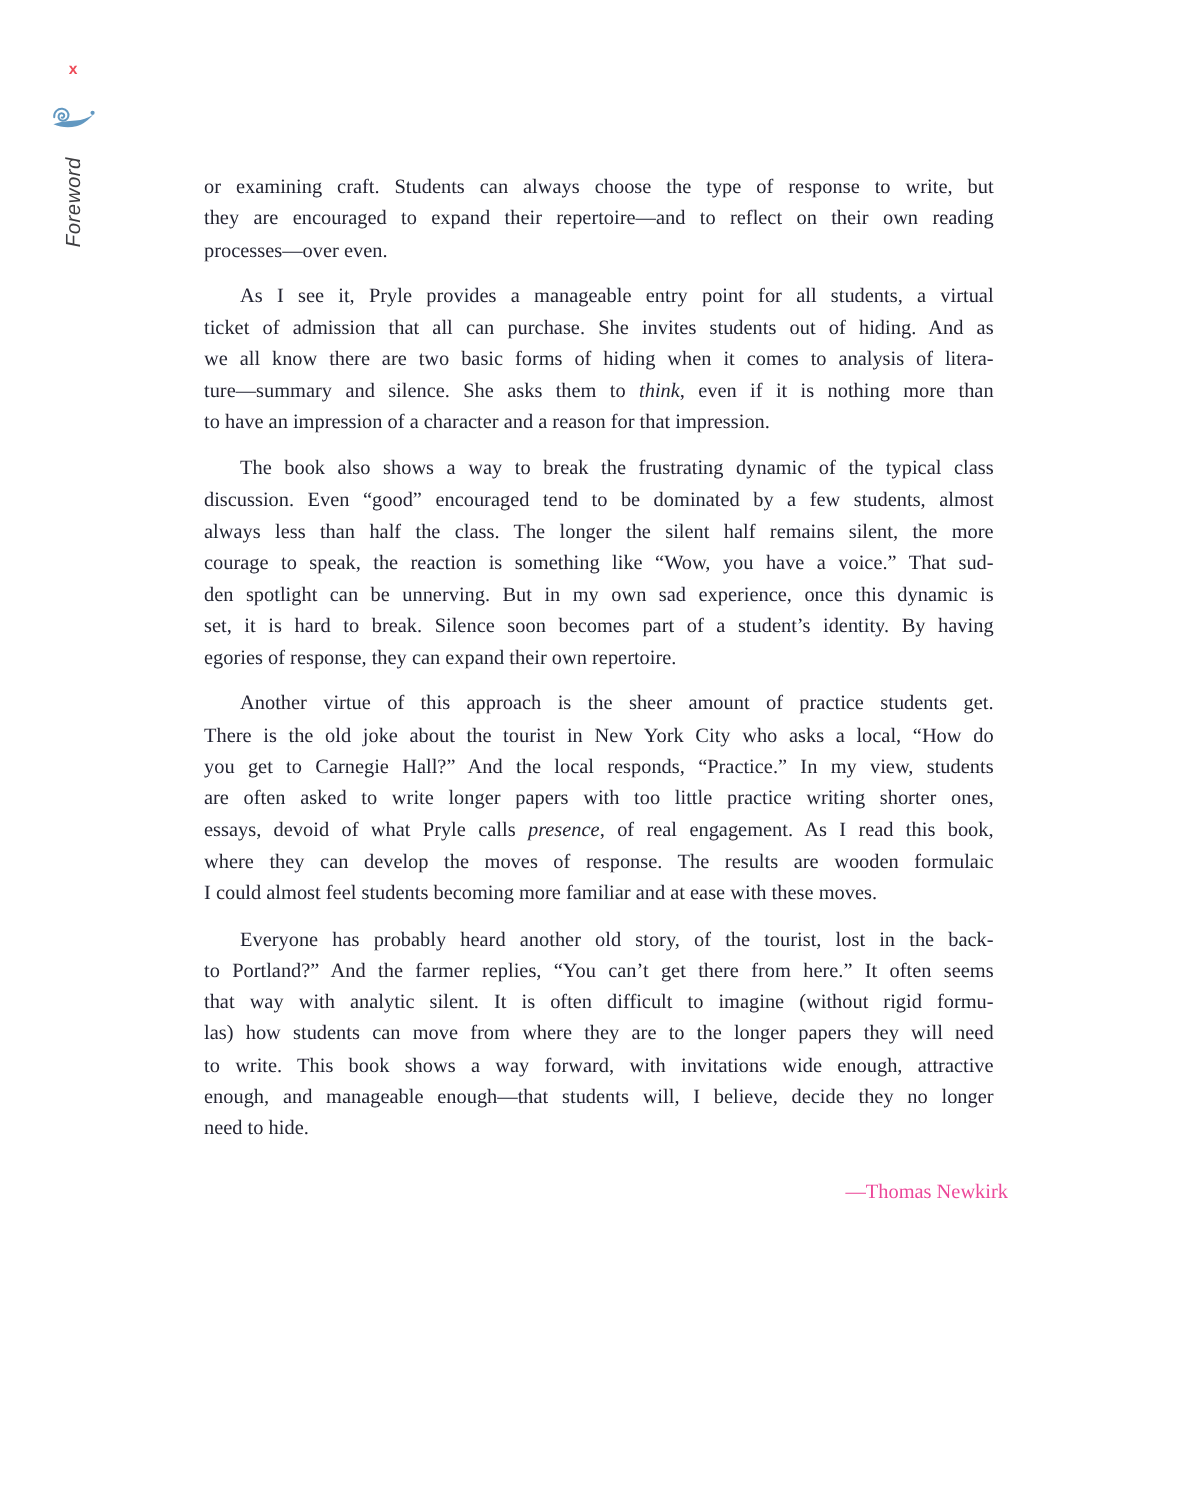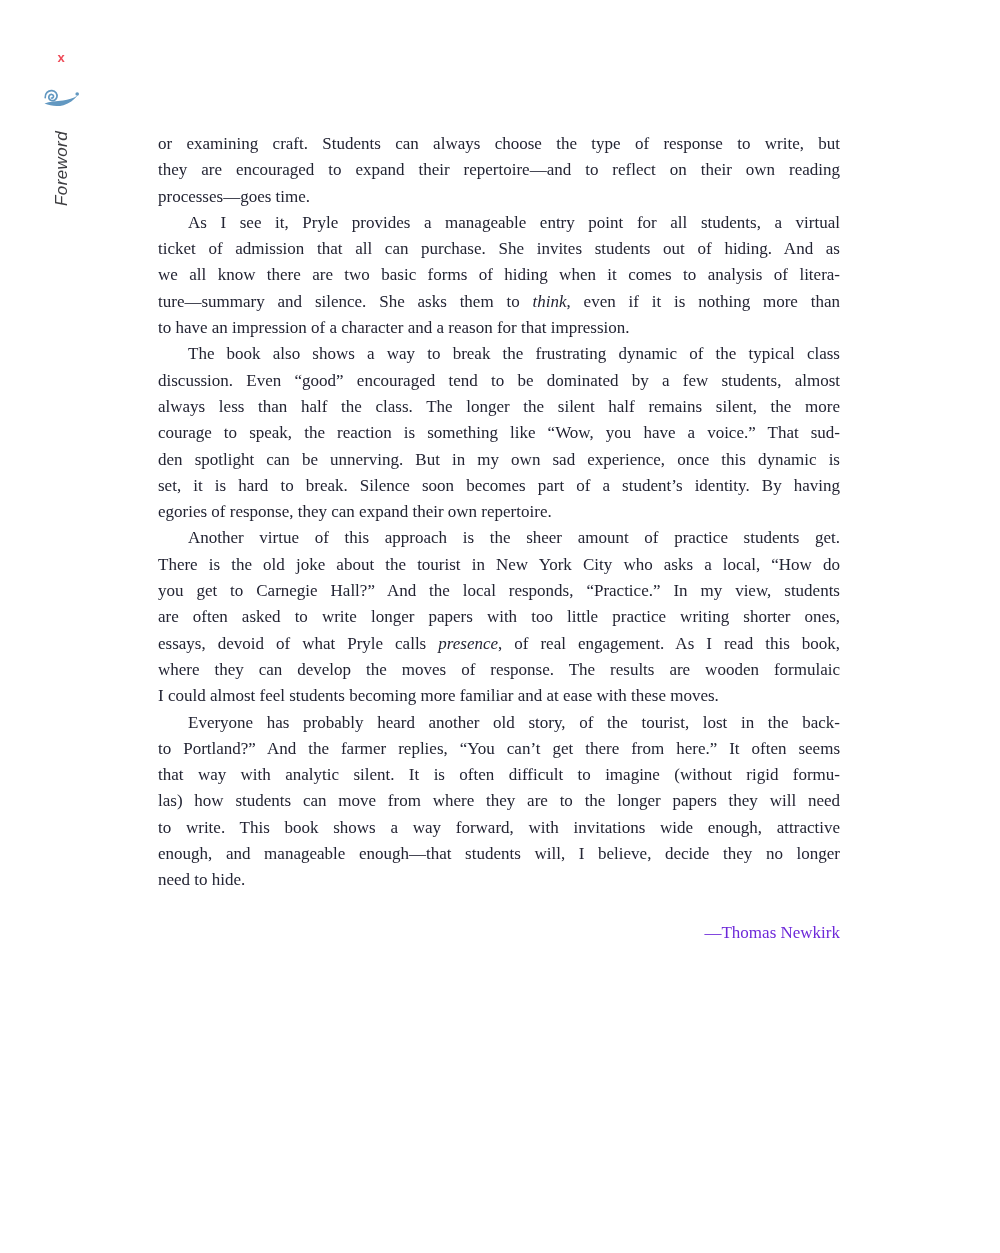--- a/index.html
+++ b/index.html
@@ -53,34 +53,34 @@
   .text-block {
     position: absolute;
     left: 158px;
     top: 131px;
     width: 682px;
     font-family: "Liberation Serif", serif;
     font-size: 17px;
     line-height: 26.3px;
     color: #232433;
   }
-  .para { margin: 0; }
+  .para { margin: 12px; }
   .line {
     text-align: justify;
     text-align-last: justify;
     white-space: normal;
   }
   .line.last { text-align-last: left; }
   .para.indent .line:first-child { text-indent: 30px; }
   .line i { }
 
   .signature {
     margin-top: 26px;
     text-align: right;
-    color: #6d28d9;
+    color: #ec4899;
   }
 </style>
 </head>
 <body>
 
 <div class="close-mark">x</div>
 
 <div class="ornament">
   <svg width="36" height="27" viewBox="0 0 36 27" xmlns="http://www.w3.org/2000/svg" aria-hidden="true">
 
@@ -92,21 +92,21 @@
   </svg>
 </div>
 
 <div class="chapter-label">Foreword</div>
 
 <div class="text-block">
 
   <div class="para">
       <div class="line"><span>or examining craft. Students can always choose the type of response to write, but</span></div>
       <div class="line"><span>they are encouraged to expand their repertoire—and to reflect on their own reading</span></div>
-      <div class="line last"><span>processes—goes time.</span></div>
+      <div class="line last"><span>processes—over even.</span></div>
     </div>
     <div class="para indent">
       <div class="line"><span>As I see it, Pryle provides a manageable entry point for all students, a virtual</span></div>
       <div class="line"><span>ticket of admission that all can purchase. She invites students out of hiding. And as</span></div>
       <div class="line"><span>we all know there are two basic forms of hiding when it comes to analysis of litera-</span></div>
       <div class="line"><span>ture—summary and silence. She asks them to </span><i>think</i><span>, even if it is nothing more than</span></div>
       <div class="line last"><span>to have an impression of a character and a reason for that impression.</span></div>
     </div>
     <div class="para indent">
       <div class="line"><span>The book also shows a way to break the frustrating dynamic of the typical class</span></div>

